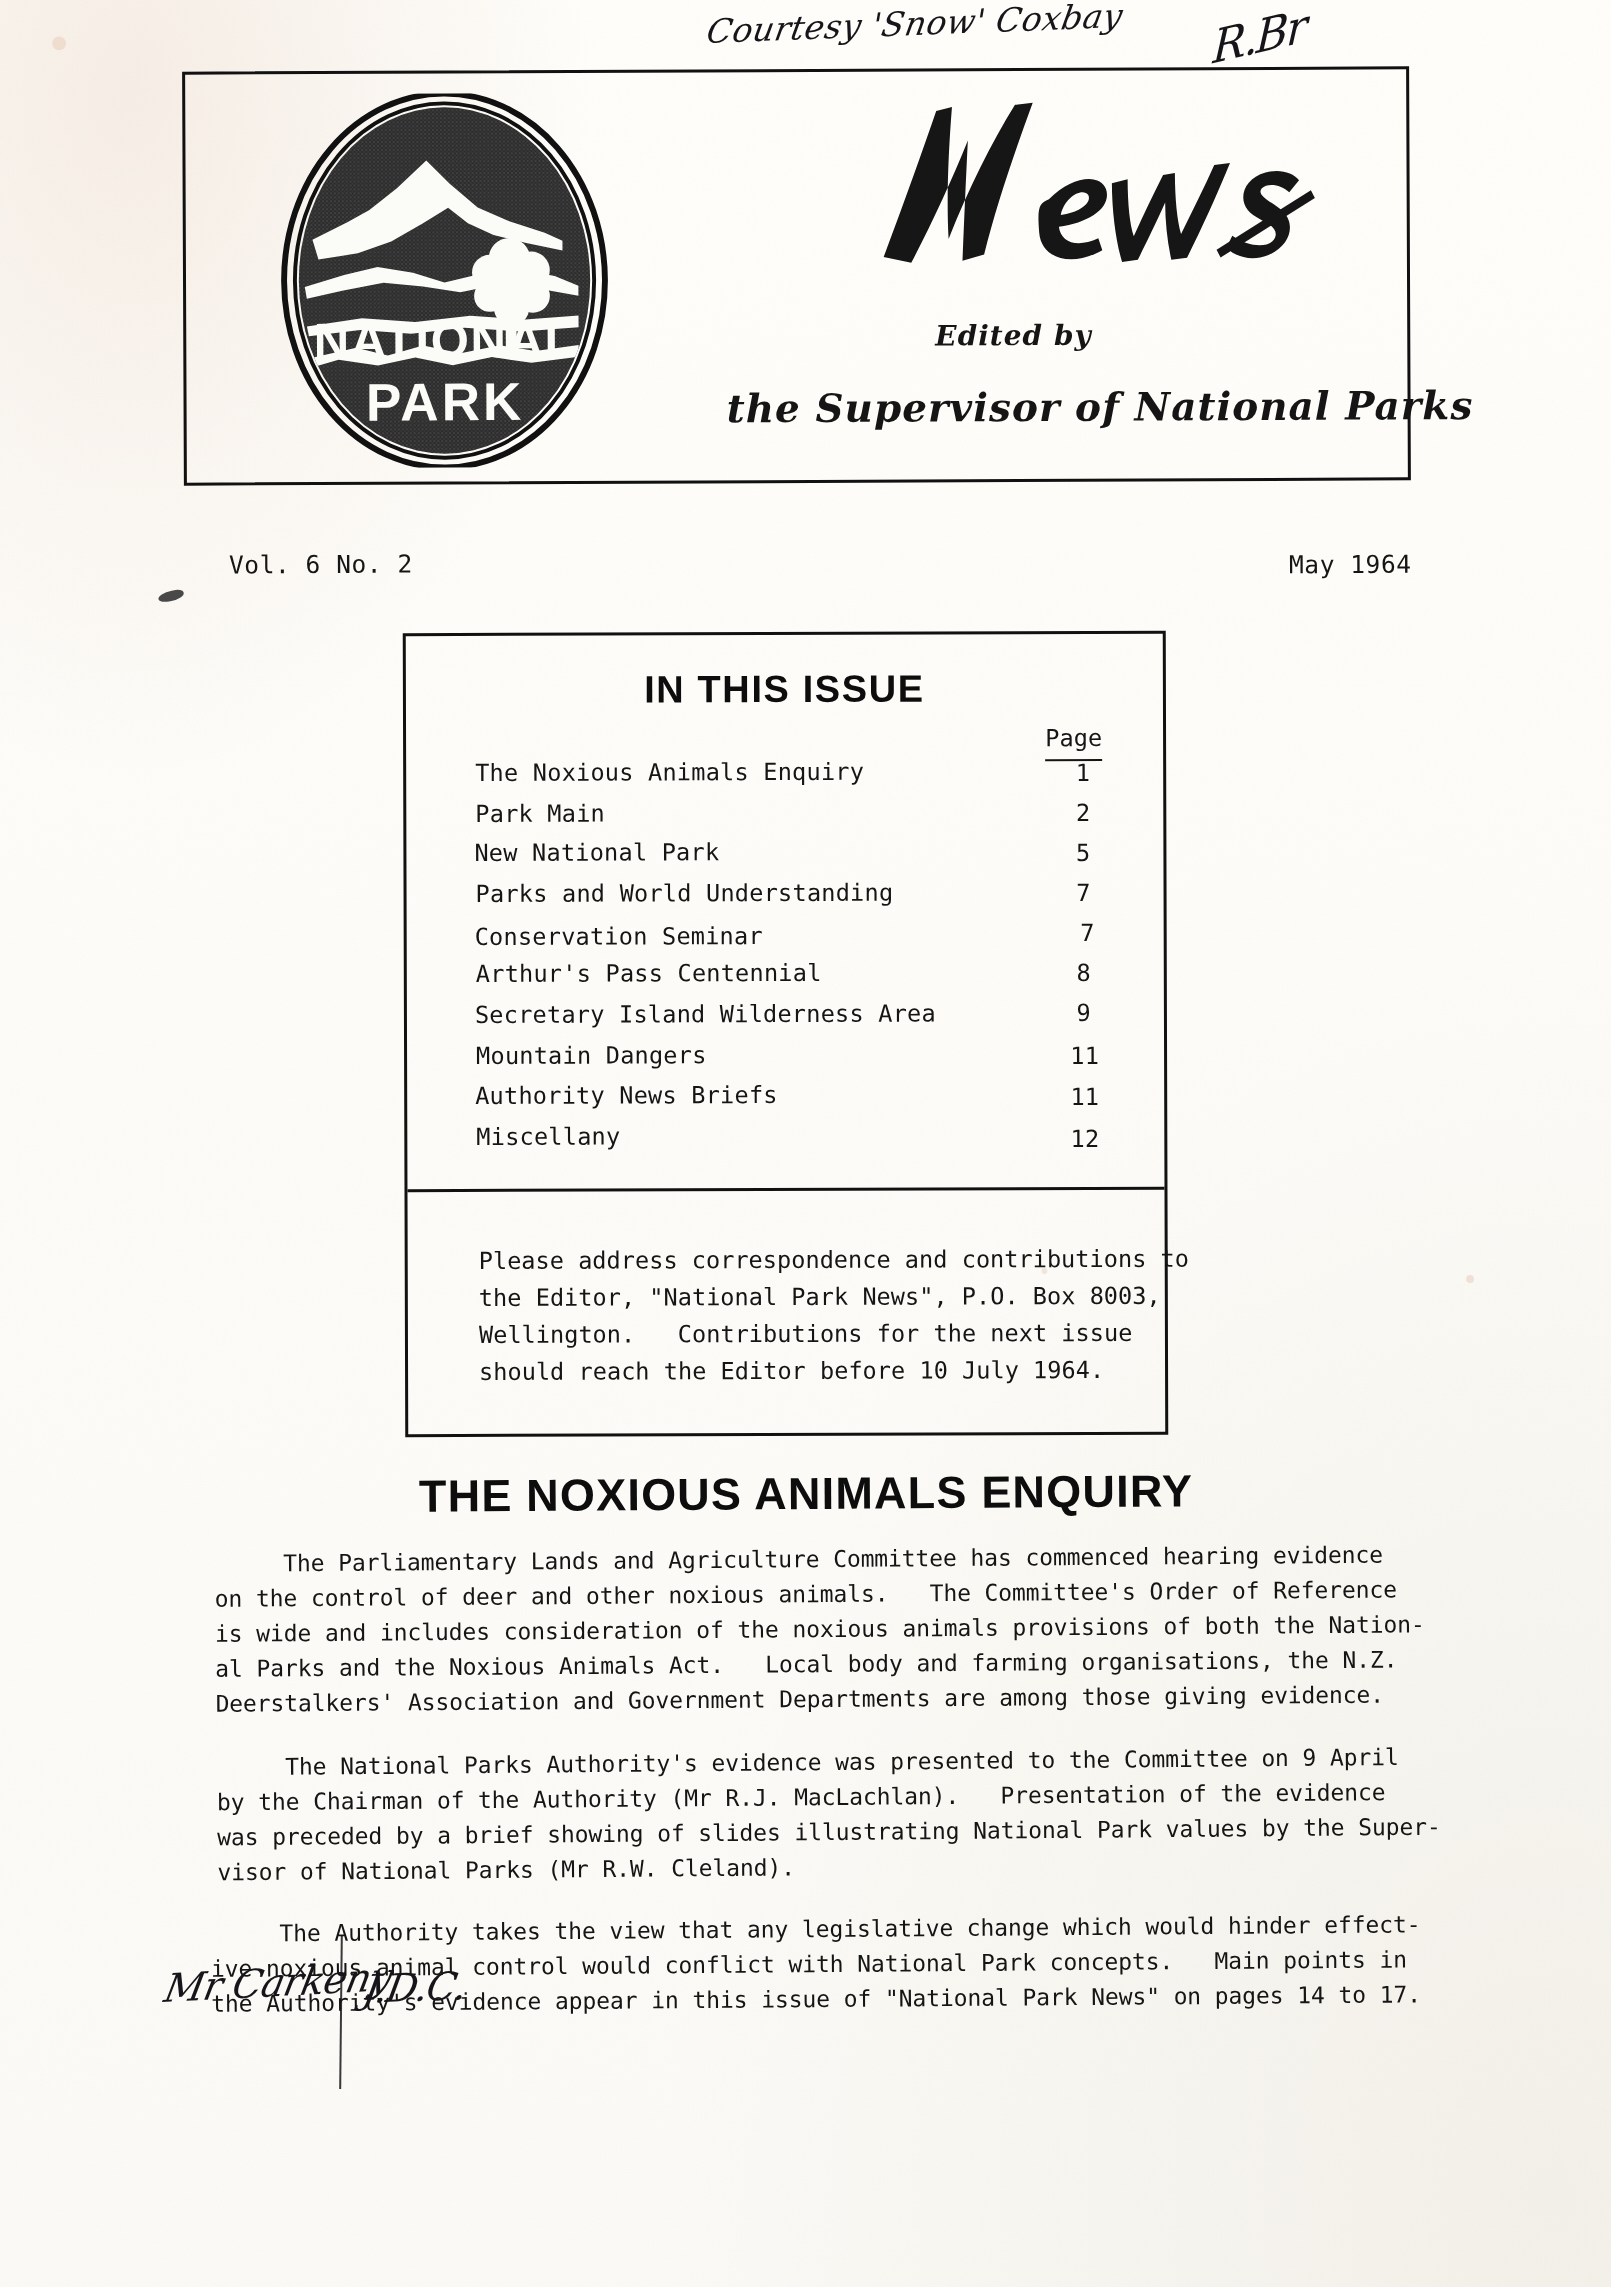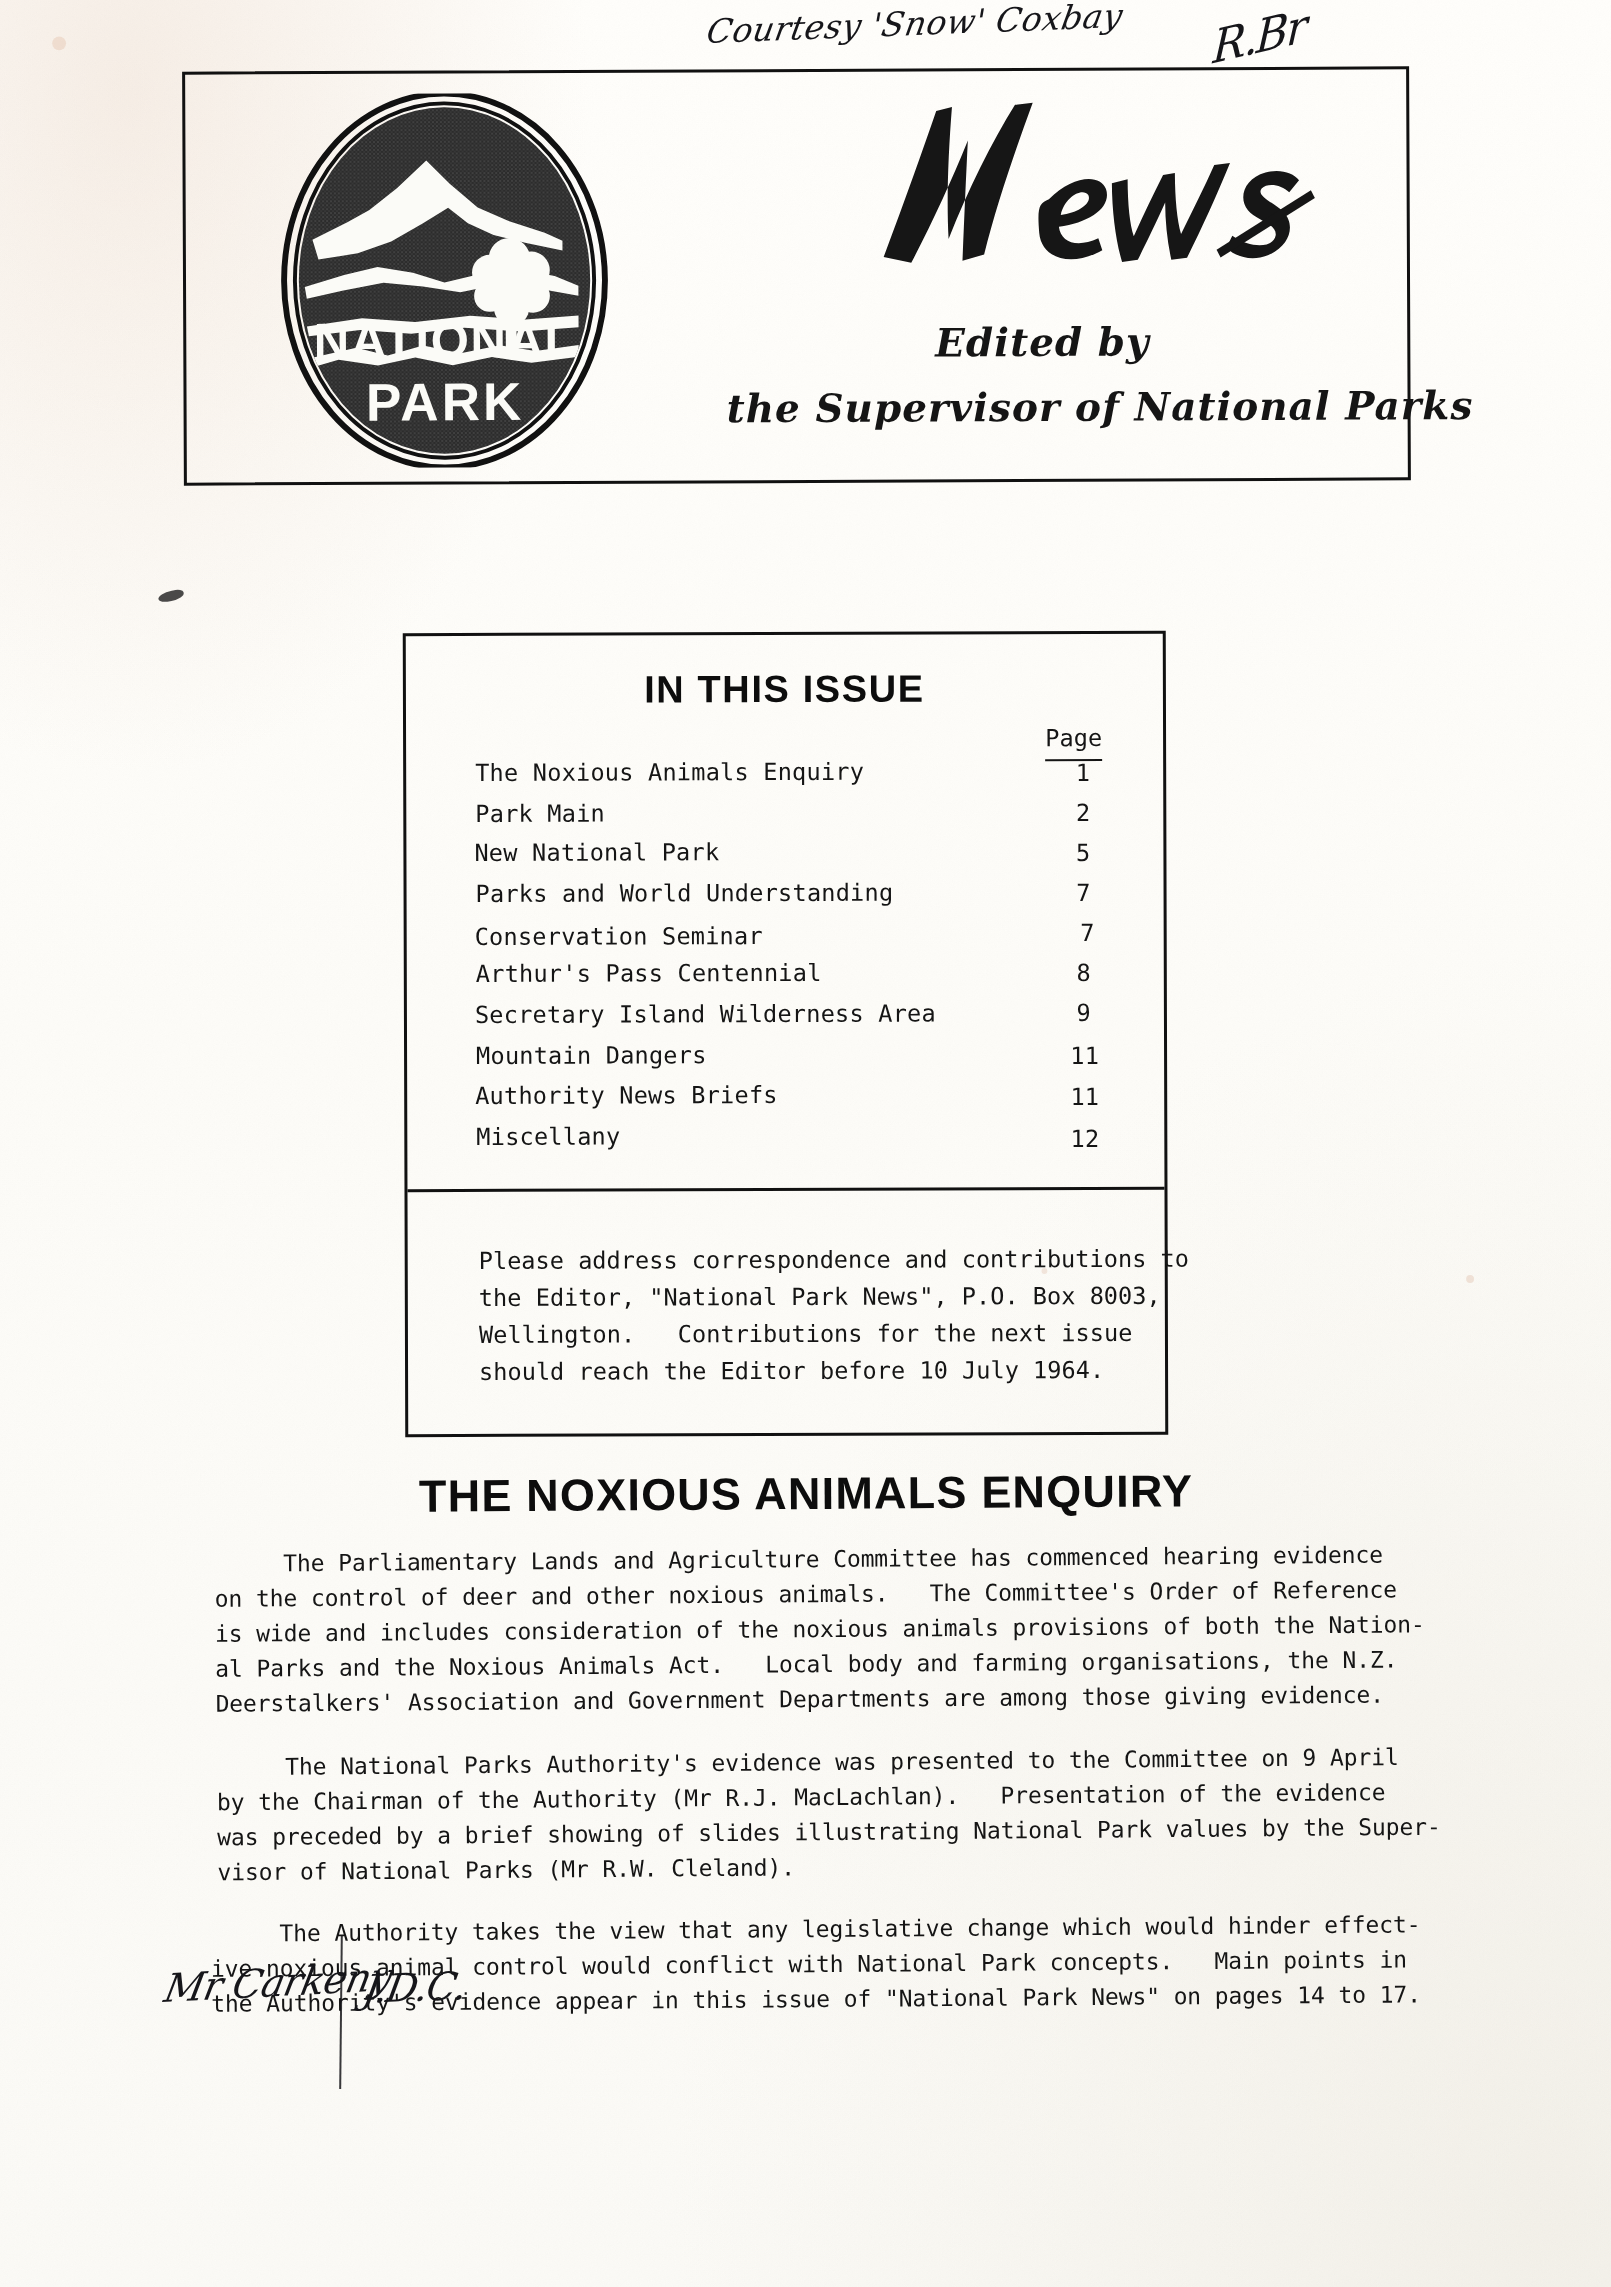--- a/index.html
+++ b/index.html
@@ -77,21 +77,21 @@
     font-family: "DejaVu Serif", "Liberation Serif", serif;
     font-style: italic;
     font-weight: bold;
     color: #151515;
     white-space: nowrap;
     letter-spacing: 1px;
   }
   #edited-by {
     left: 749px;
     top: 248px;
-    font-size: 39px;
+    font-size: 28px;
   }
   #edited-by-2 {
     left: 540px;
     top: 313px;
     font-size: 39px;
   }
 
   
   .typewriter {
     font-family: "DejaVu Sans Mono", "Liberation Mono", monospace;
@@ -399,20 +399,24 @@
           <path d="M356 172 L452 112 L456 120 L360 180 Z" fill="#161616"></path>
         </svg>
       </div>
 
       <div class="script-line" id="edited-by">Edited by</div>
 
       <div class="script-line" id="edited-by-2">the Supervisor of National Parks</div>
     </div>
   </div>
 
+  <div id="volume-line" class="typewriter">
+    <span id="vol-left">Vol. 6 No. 2</span>
+    <span id="vol-right">May 1964</span>
+  </div>
   <div id="ink-blob"></div>
 
   <div id="contents-box">
 
     <div id="contents-top">
       <div id="in-this-issue">IN THIS ISSUE</div>
 
       <div id="page-head-row">
         <span id="page-head" class="typewriter">Page</span>
       </div>

